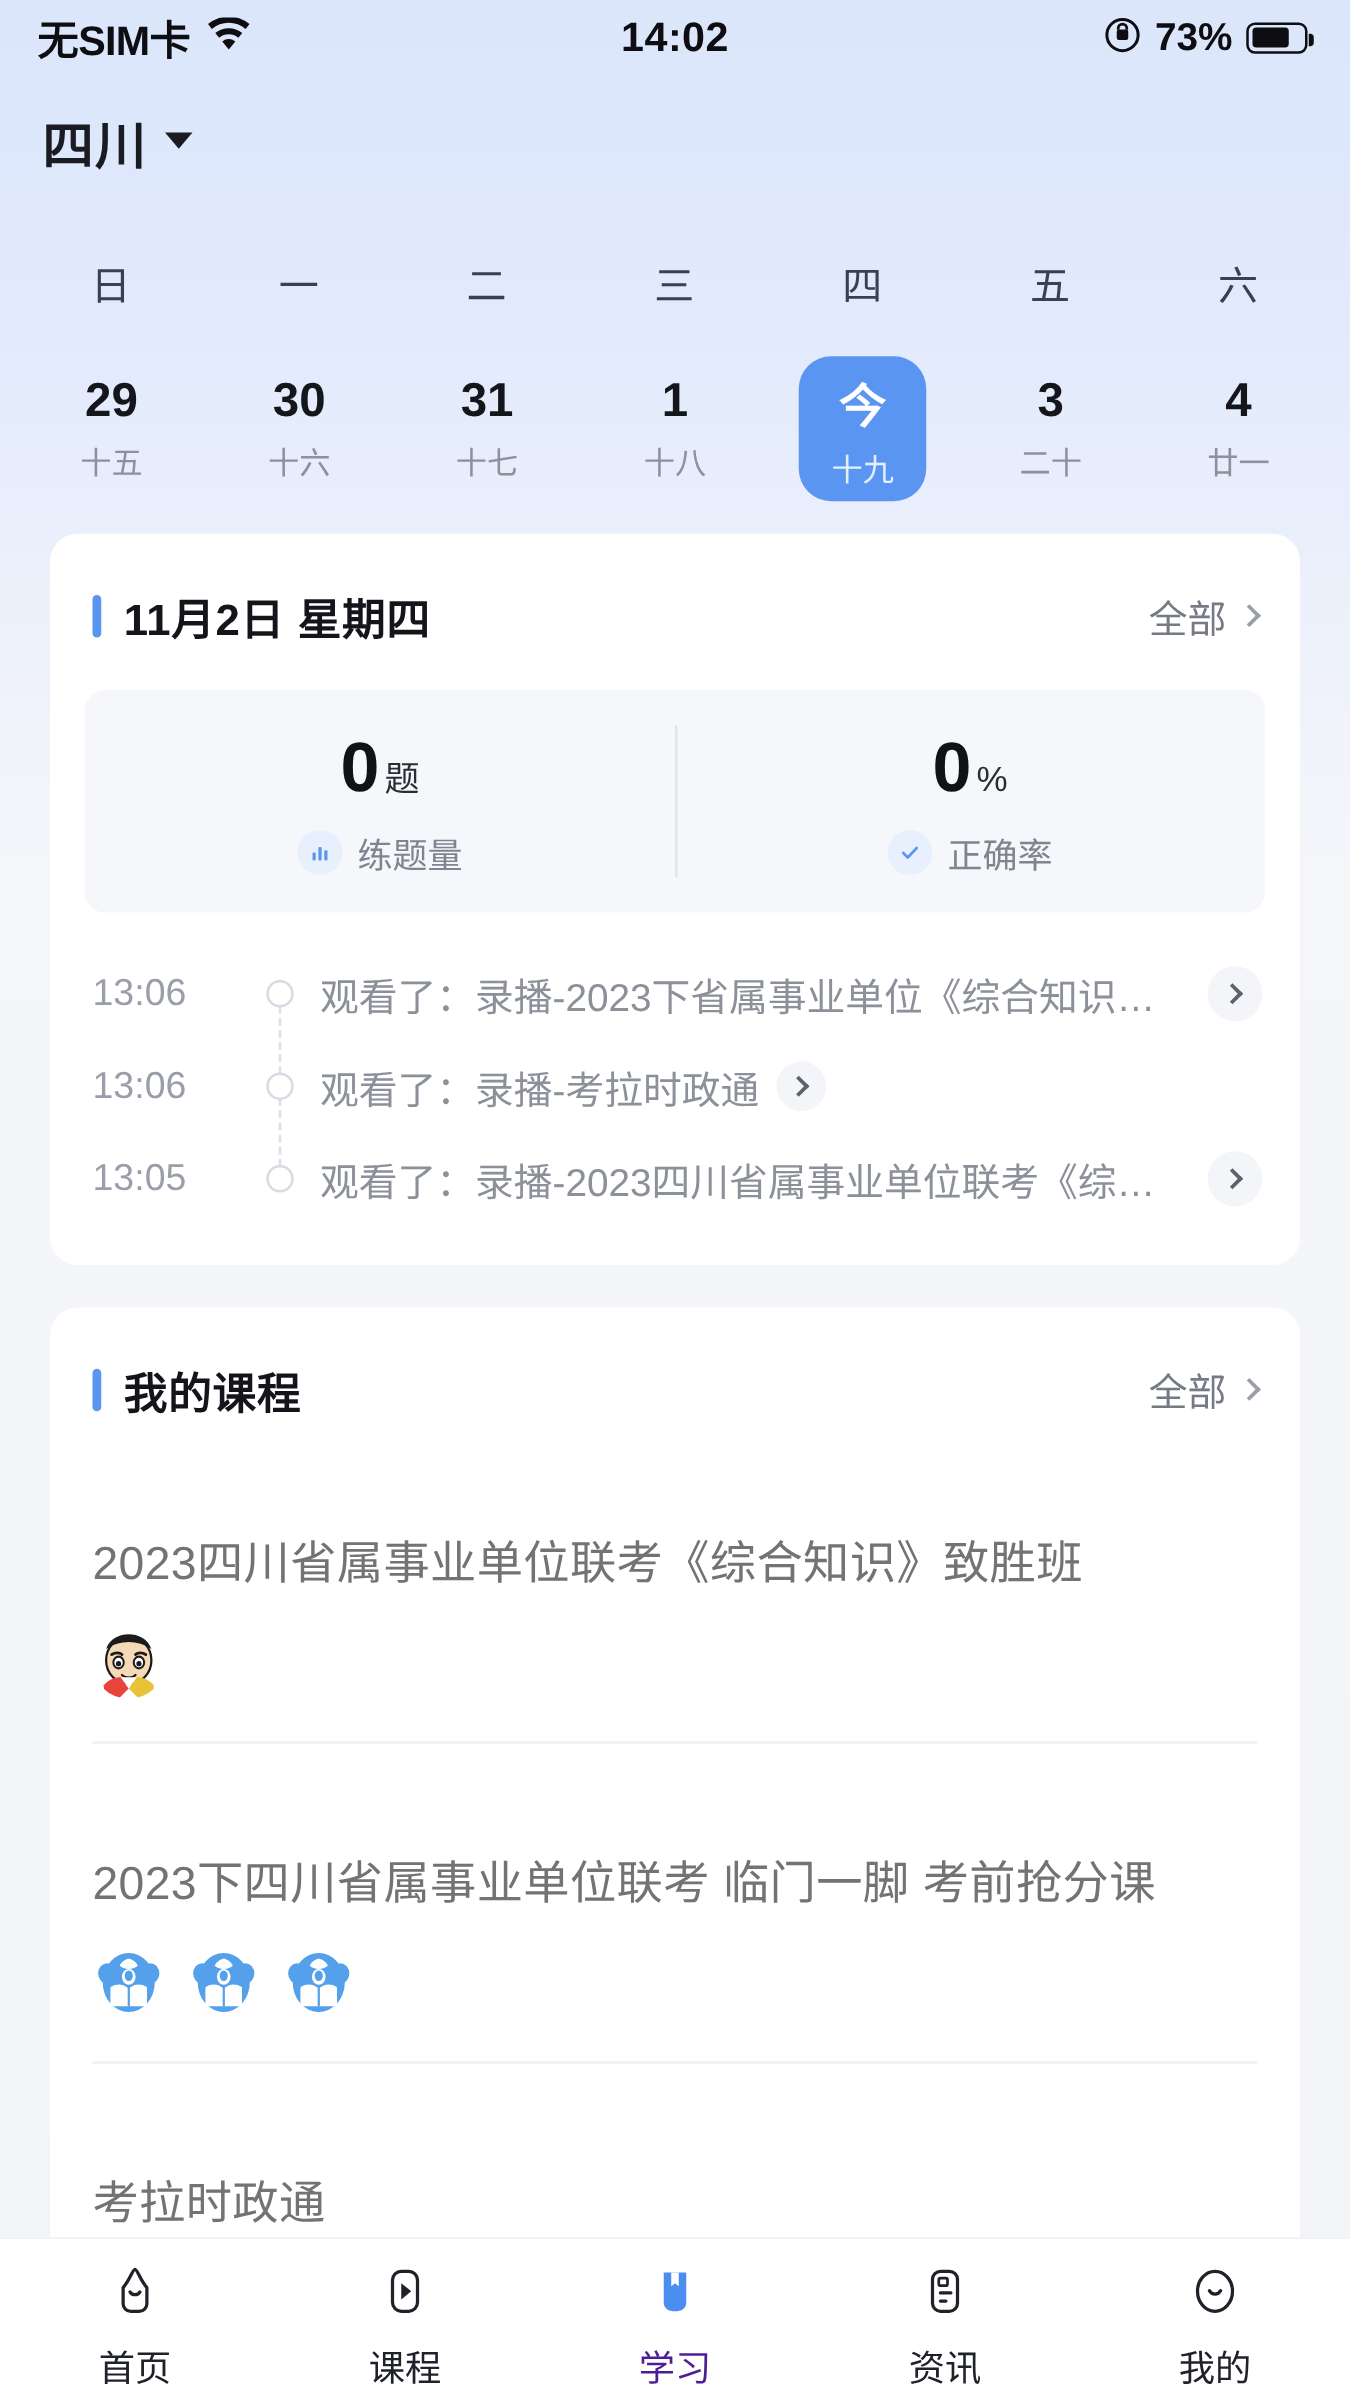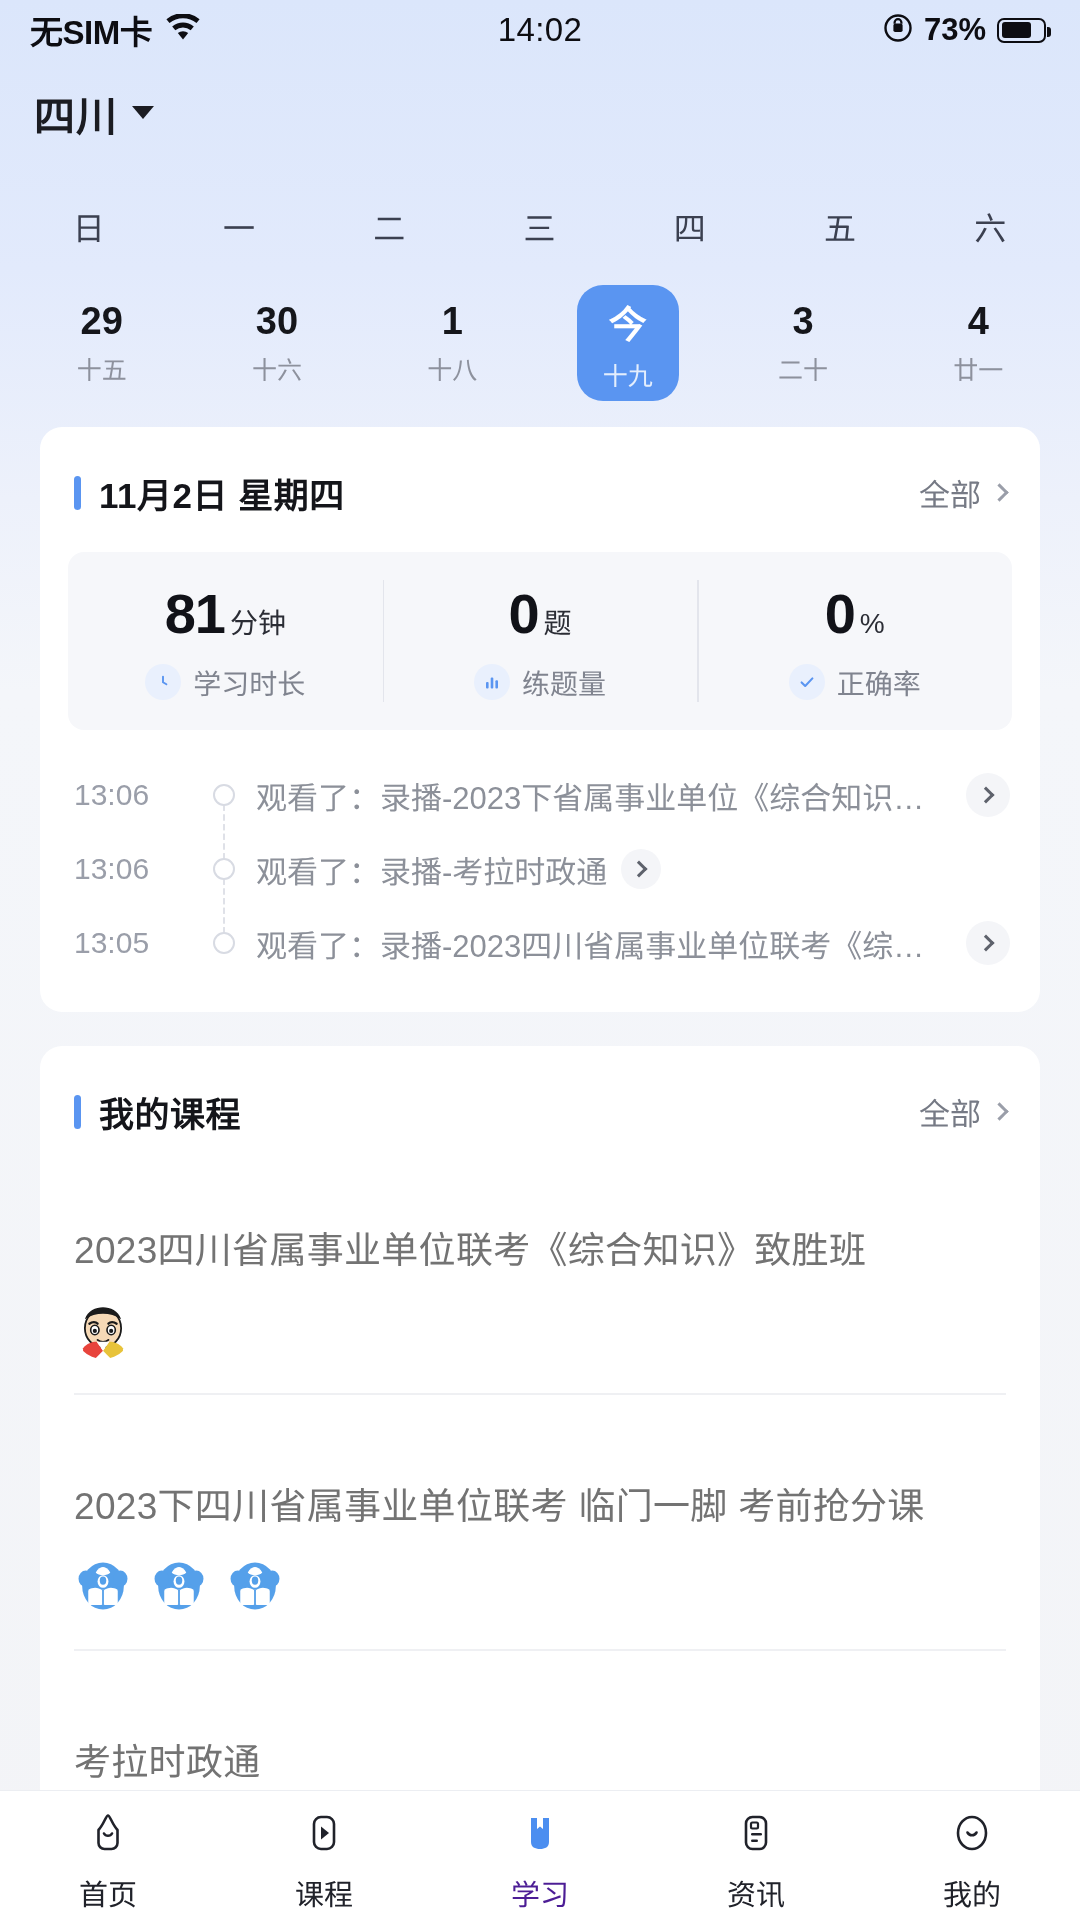--- a/index.html
+++ b/index.html
@@ -22,21 +22,21 @@
     height: 60px; flex: 0 0 60px;
     display: flex; align-items: center;
     padding: 0 34px 0 30px;
     position: relative;
   }
   .sb-left { display: flex; align-items: center; gap: 12px; }
   .sb-carrier { font-size: 33px; font-weight: 600; color: #0d0d12; letter-spacing: -0.5px; }
   .sb-center {
     position: absolute; left: 0; right: 0; top: 0; height: 60px;
     display: flex; align-items: center; justify-content: center;
-    font-size: 33px; font-weight: 400; color: #0d0d12; letter-spacing: 0.4px;
+    font-size: 33px; font-weight: 700; color: #0d0d12; letter-spacing: 0.4px;
   }
   .sb-right {
     margin-left: auto; display: flex; align-items: center; gap: 11px;
     position: relative; z-index: 2;
   }
   .sb-batt-txt { font-size: 31px; font-weight: 700; color: #0d0d12; }
   .batt {
     width: 49px; height: 25px; border: 2.5px solid #0d0d12; border-radius: 7px;
     position: relative; display: flex; align-items: center; padding: 2.5px;
   }
@@ -261,20 +261,26 @@
           </div>
         </div>
         <div class="cal-cell">
           <div class="cal-day-wrap">
             <span class="cal-num">30</span>
             <span class="cal-lunar">十六</span>
           </div>
         </div>
         <div class="cal-cell">
           <div class="cal-day-wrap">
+            <span class="cal-num">31</span>
+            <span class="cal-lunar">十七</span>
+          </div>
+        </div>
+        <div class="cal-cell">
+          <div class="cal-day-wrap">
             <span class="cal-num">1</span>
             <span class="cal-lunar">十八</span>
           </div>
         </div>
         <div class="cal-cell">
           <div class="cal-day-wrap today">
             <span class="cal-num">今</span>
             <span class="cal-lunar">十九</span>
           </div>
         </div>
@@ -298,34 +304,20 @@
     <div class="card">
       <div class="card-head">
         <span class="accent-bar"></span>
         <span class="card-title">11月2日 星期四</span>
         <span class="all-link">
           <span class="all-txt">全部</span>
           <span class="chev"></span>
         </span>
       </div>
       <div class="stats" id="stats-row">
-          <div class="stat">
-            <div class="stat-val">
-              <span class="stat-num">81</span>
-              <span class="stat-unit">分钟</span>
-            </div>
-            <div class="stat-label">
-              <span class="stat-ico">
-                <svg width="20" height="20" viewBox="0 0 20 20">
-                  <path d="M10 4.6v5.6l3.4 2" fill="none" stroke="#5a95f1" stroke-width="1.9" stroke-linecap="round"></path>
-                </svg>
-              </span>
-              <span class="stat-ltxt">学习时长</span>
-            </div>
-          </div>
           <div class="stat">
             <div class="stat-val">
               <span class="stat-num">0</span>
               <span class="stat-unit">题</span>
             </div>
             <div class="stat-label">
               <span class="stat-ico">
                 <svg width="20" height="20" viewBox="0 0 20 20">
                   <rect x="4" y="10" width="2.6" height="6.4" rx="1" fill="#5a95f1"></rect>
                   <rect x="8.7" y="5.5" width="2.6" height="10.9" rx="1" fill="#5a95f1"></rect>

